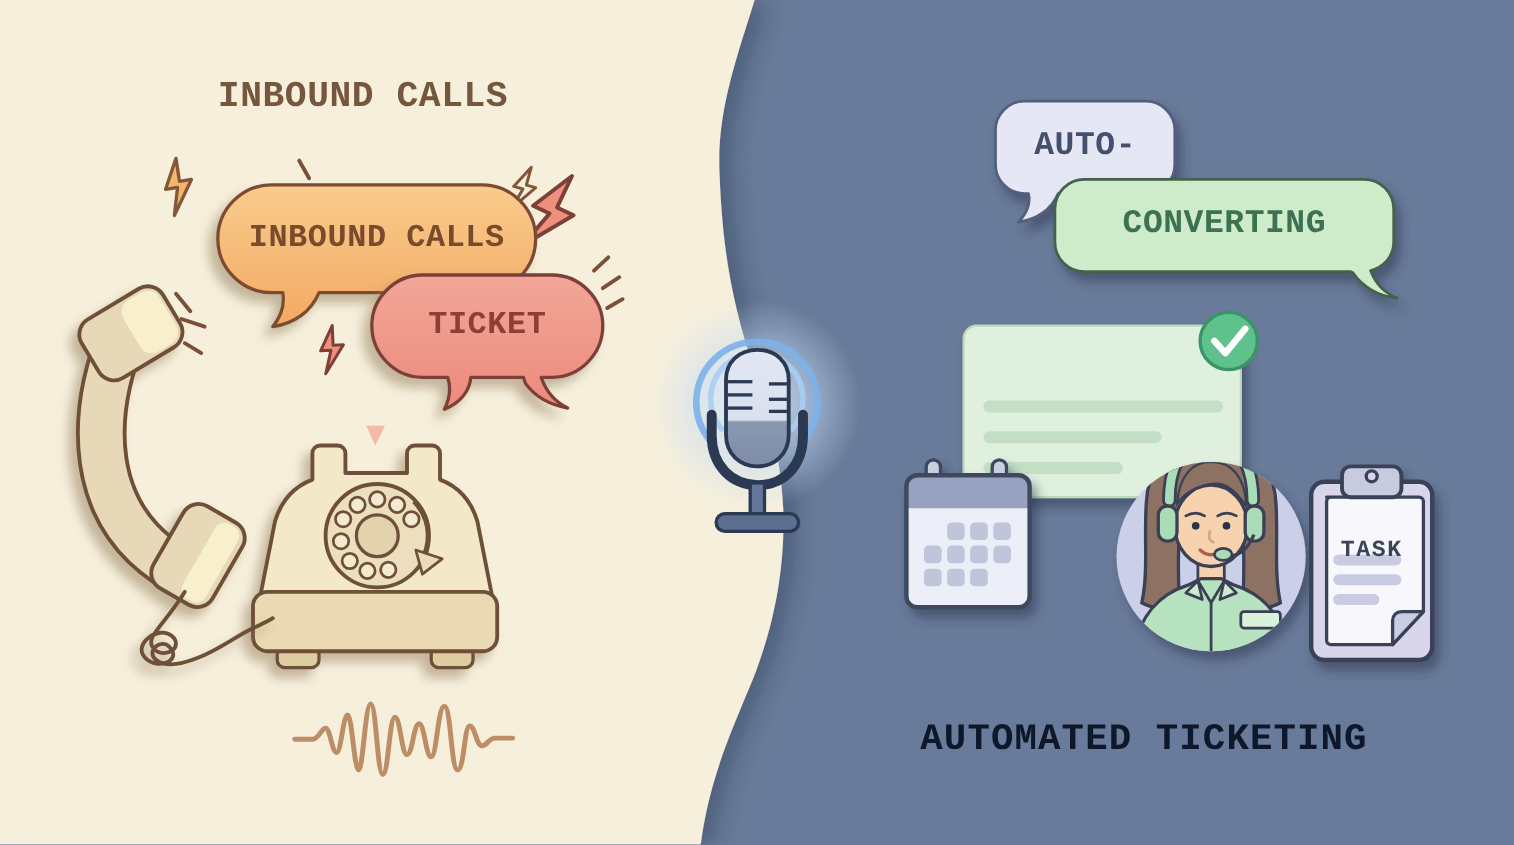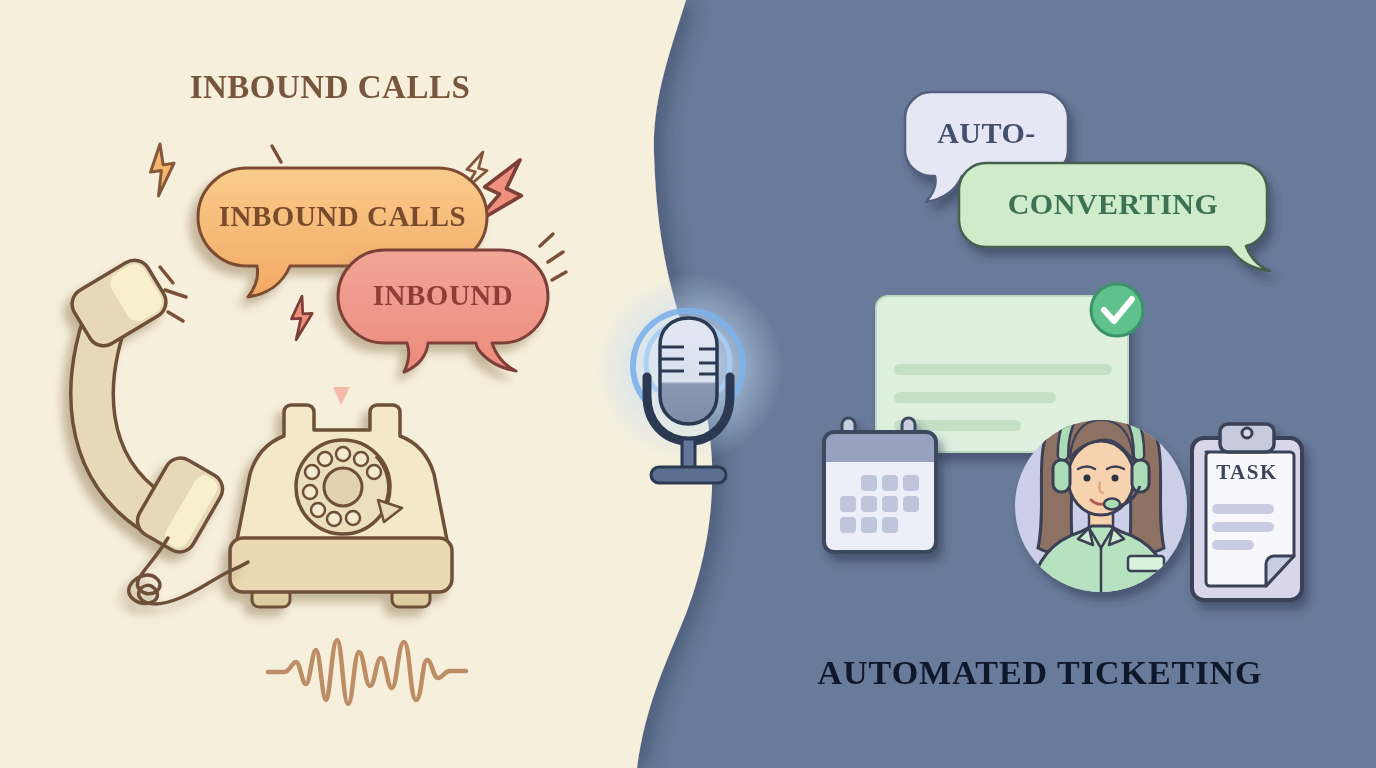--- a/index.html
+++ b/index.html
@@ -1,27 +1,27 @@
 <!DOCTYPE html>
 <html><head>
 <meta charset="utf-8">
 <style>
   html,body{margin:0;padding:0;background:#697b9a;}
   #stage{position:relative;width:1376px;height:768px;overflow:hidden;
-         font-family:Liberation Serif, serif;background:#697b9a;}
+         font-family:Liberation Mono, monospace;background:#697b9a;}
   #art{position:absolute;left:0;top:0;z-index:1;}
   .txt{position:absolute;z-index:2;display:flex;align-items:center;justify-content:center;
        font-weight:bold;white-space:nowrap;pointer-events:none;}
   .t-left-title{left:180px;top:66px;width:300px;height:42px;font-size:33px;color:#77563e;letter-spacing:.5px;}
   .t-bub1{left:198px;top:166px;width:289px;height:100px;font-size:29px;color:#7a4a2c;letter-spacing:.5px;}
   .t-bub2{left:338px;top:248px;width:210px;height:95px;font-size:29px;color:#8d3f36;letter-spacing:.5px;}
   .t-auto{left:905px;top:90px;width:163px;height:86px;font-size:30px;color:#454f6e;letter-spacing:.5px;}
   .t-conv{left:958px;top:161px;width:310px;height:86px;font-size:30px;color:#3d7153;letter-spacing:.5px;}
   .t-ticket{left:894px;top:306px;width:238px;height:42px;justify-content:flex-start;font-size:27px;color:#3e7057;letter-spacing:1px;}
-  .t-task{left:1200px;top:456px;width:94px;height:32px;font-size:21px;color:#3b4458;letter-spacing:1.5px;}
+  .t-task{left:1200px;top:484px;width:94px;height:32px;font-size:21px;color:#3b4458;letter-spacing:1.5px;}
   .t-right-title{left:760px;top:650px;width:560px;height:46px;font-size:34px;color:#0f172a;letter-spacing:1px;}
 </style>
 </head>
 <body>
 
 <div id="stage">
 
 <svg id="art" width="1376" height="768" viewBox="0 0 1376 768">
   <defs>
     <filter id="dsR" x="-30%" y="-30%" width="160%" height="160%">
@@ -238,19 +238,19 @@
     <rect x="1220" y="424" width="54" height="28" rx="8" fill="#c7cbde" stroke="#3a4258" stroke-width="3.5"></rect>
     <circle cx="1247" cy="433" r="5" fill="#d9d6ec" stroke="#3a4258" stroke-width="3"></circle>
     <rect x="1212" y="504" width="62" height="10" rx="5" fill="#c9cbe2"></rect>
     <rect x="1212" y="522" width="62" height="10" rx="5" fill="#c9cbe2"></rect>
     <rect x="1212" y="540" width="42" height="10" rx="5" fill="#c9cbe2"></rect>
   </g>
 </svg>
 
 <div class="txt t-left-title">INBOUND CALLS</div>
 <div class="txt t-bub1">INBOUND CALLS</div>
-<div class="txt t-bub2">INBOUND</div>
+<div class="txt t-bub2">TICKET</div>
 <div class="txt t-conv">CONVERTING</div>
 <div class="txt t-auto">AUTO-</div>
 <div class="txt t-task">TASK</div>
 <div class="txt t-right-title">AUTOMATED TICKETING</div>
 
 </div>
 
 </body></html>

